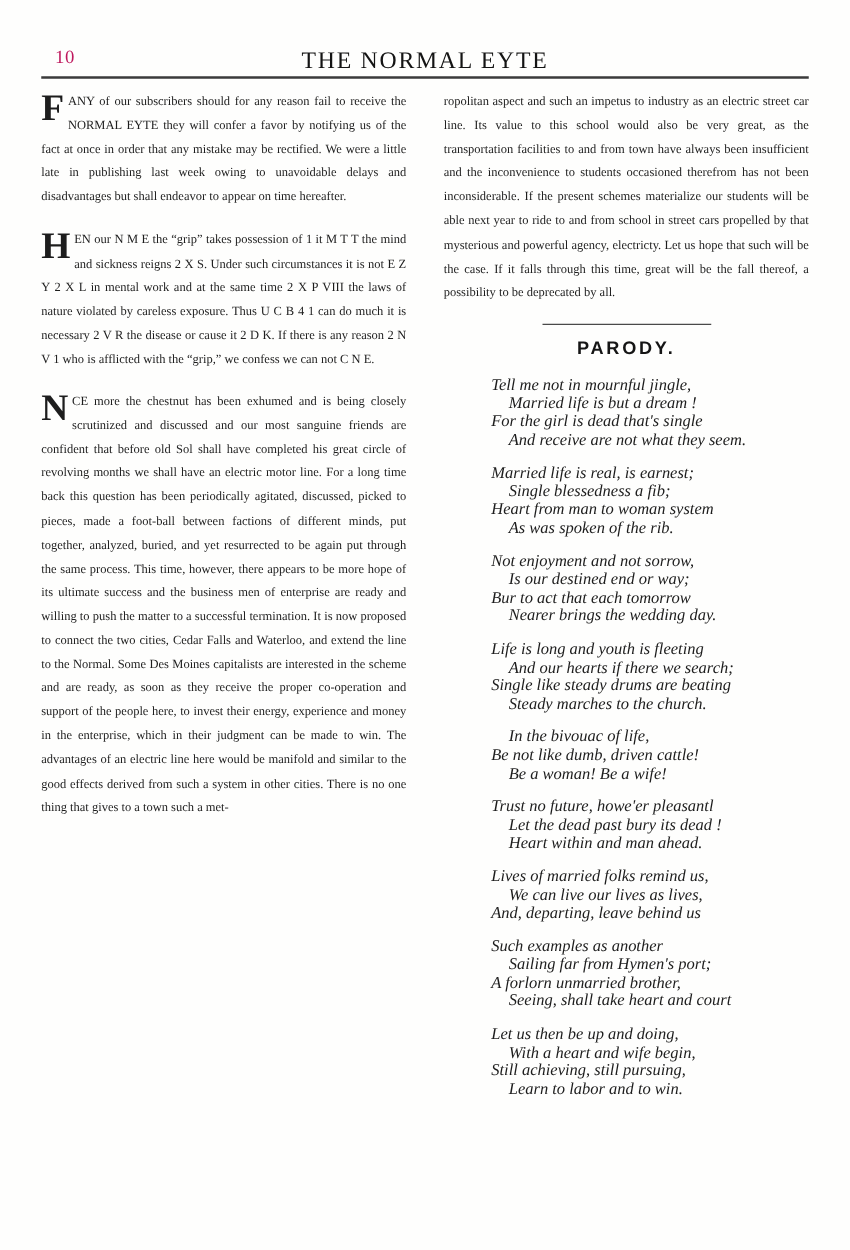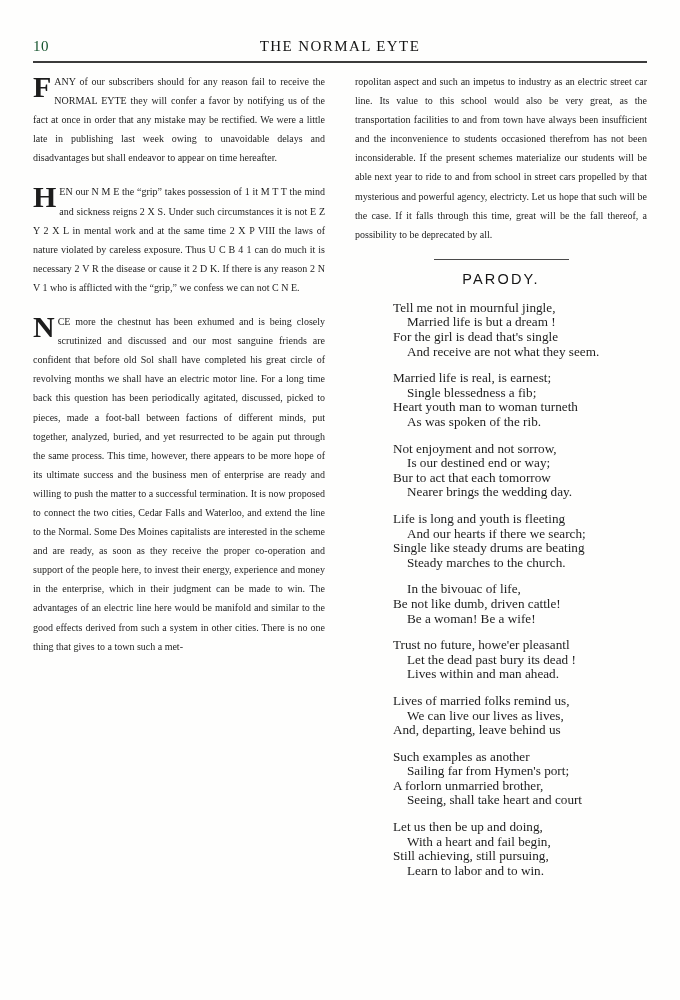--- a/index.html
+++ b/index.html
@@ -27,33 +27,33 @@
   
   .running-head {
     position: absolute;
     left: 33px;
     top: 38px;
     width: 614px;
     height: 20px;
   }
   .folio {
     position: absolute;
-    left: 0;
+    left: 11px;
     top: 0;
     font-size: 15px;
     letter-spacing: 0.5px;
-    color: #14532d;
+    color: #be185d;
   }
   .head-title {
     position: absolute;
     left: 0;
     top: 0;
     width: 614px;
     text-align: center;
-    font-size: 15px;
+    font-size: 19px;
     letter-spacing: 1.4px;
     font-weight: normal;
     color: #141414;
   }
   .head-rule {
     position: absolute;
     left: 33px;
     top: 61px;
     width: 614px;
     height: 2px;
@@ -104,27 +104,28 @@
     width: 135px;
     height: 1px;
     background: #4a4a4a;
     margin: 14px auto 11px auto;
   }
   .poem-title {
     text-align: center;
     font-size: 14.5px;
     letter-spacing: 2.2px;
     margin: 0 0 14px 0;
-    font-weight: normal;
+    font-weight: bold;
     font-family: "Liberation Sans", sans-serif;
     color: #151515;
   }
   .stanza {
     margin: 0 0 12px 0;
     padding-left: 38px;
+    font-style: italic;
   }
   .verse {
     font-size: 13.2px;
     line-height: 14.6px;
     white-space: nowrap;
     color: #1d1d1d;
   }
   .verse.indent { padding-left: 14px; }
 </style>
 </head>
@@ -164,21 +165,21 @@
       <div id="poem-body">
           <div class="stanza">
             <div class="verse">Tell me not in mournful jingle,</div>
             <div class="verse indent">Married life is but a dream !</div>
             <div class="verse">For the girl is dead that's single</div>
             <div class="verse indent">And receive are not what they seem.</div>
           </div>
           <div class="stanza">
             <div class="verse">Married life is real, is earnest;</div>
             <div class="verse indent">Single blessedness a fib;</div>
-            <div class="verse">Heart youth man to woman turneth</div>
+            <div class="verse">Heart from man to woman system</div>
             <div class="verse indent">As was spoken of the rib.</div>
           </div>
           <div class="stanza">
             <div class="verse">Not enjoyment and not sorrow,</div>
             <div class="verse indent">Is our destined end or way;</div>
             <div class="verse">Bur to act that each tomorrow</div>
             <div class="verse indent">Nearer brings the wedding day.</div>
           </div>
           <div class="stanza">
             <div class="verse">Life is long and youth is fleeting</div>
@@ -187,36 +188,36 @@
             <div class="verse indent">Steady marches to the church.</div>
           </div>
           <div class="stanza">
             <div class="verse indent">In the bivouac of life,</div>
             <div class="verse">Be not like dumb, driven cattle!</div>
             <div class="verse indent">Be a woman!   Be a wife!</div>
           </div>
           <div class="stanza">
             <div class="verse">Trust no future, howe'er pleasantl</div>
             <div class="verse indent">Let the dead past bury its dead !</div>
-            <div class="verse indent">Lives within and man ahead.</div>
+            <div class="verse indent">Heart within and man ahead.</div>
           </div>
           <div class="stanza">
             <div class="verse">Lives of married folks remind us,</div>
             <div class="verse indent">We can live our lives as lives,</div>
             <div class="verse">And, departing, leave behind us</div>
           </div>
           <div class="stanza">
             <div class="verse">Such examples as another</div>
             <div class="verse indent">Sailing far from Hymen's port;</div>
             <div class="verse">A forlorn unmarried brother,</div>
             <div class="verse indent">Seeing, shall take heart and court</div>
           </div>
           <div class="stanza">
             <div class="verse">Let us then be up and doing,</div>
-            <div class="verse indent">With a heart and fail begin,</div>
+            <div class="verse indent">With a heart and wife begin,</div>
             <div class="verse">Still achieving, still pursuing,</div>
             <div class="verse indent">Learn to labor and to win.</div>
           </div>
         </div>
 
     </div>
 
   </div>
 </div>
 

